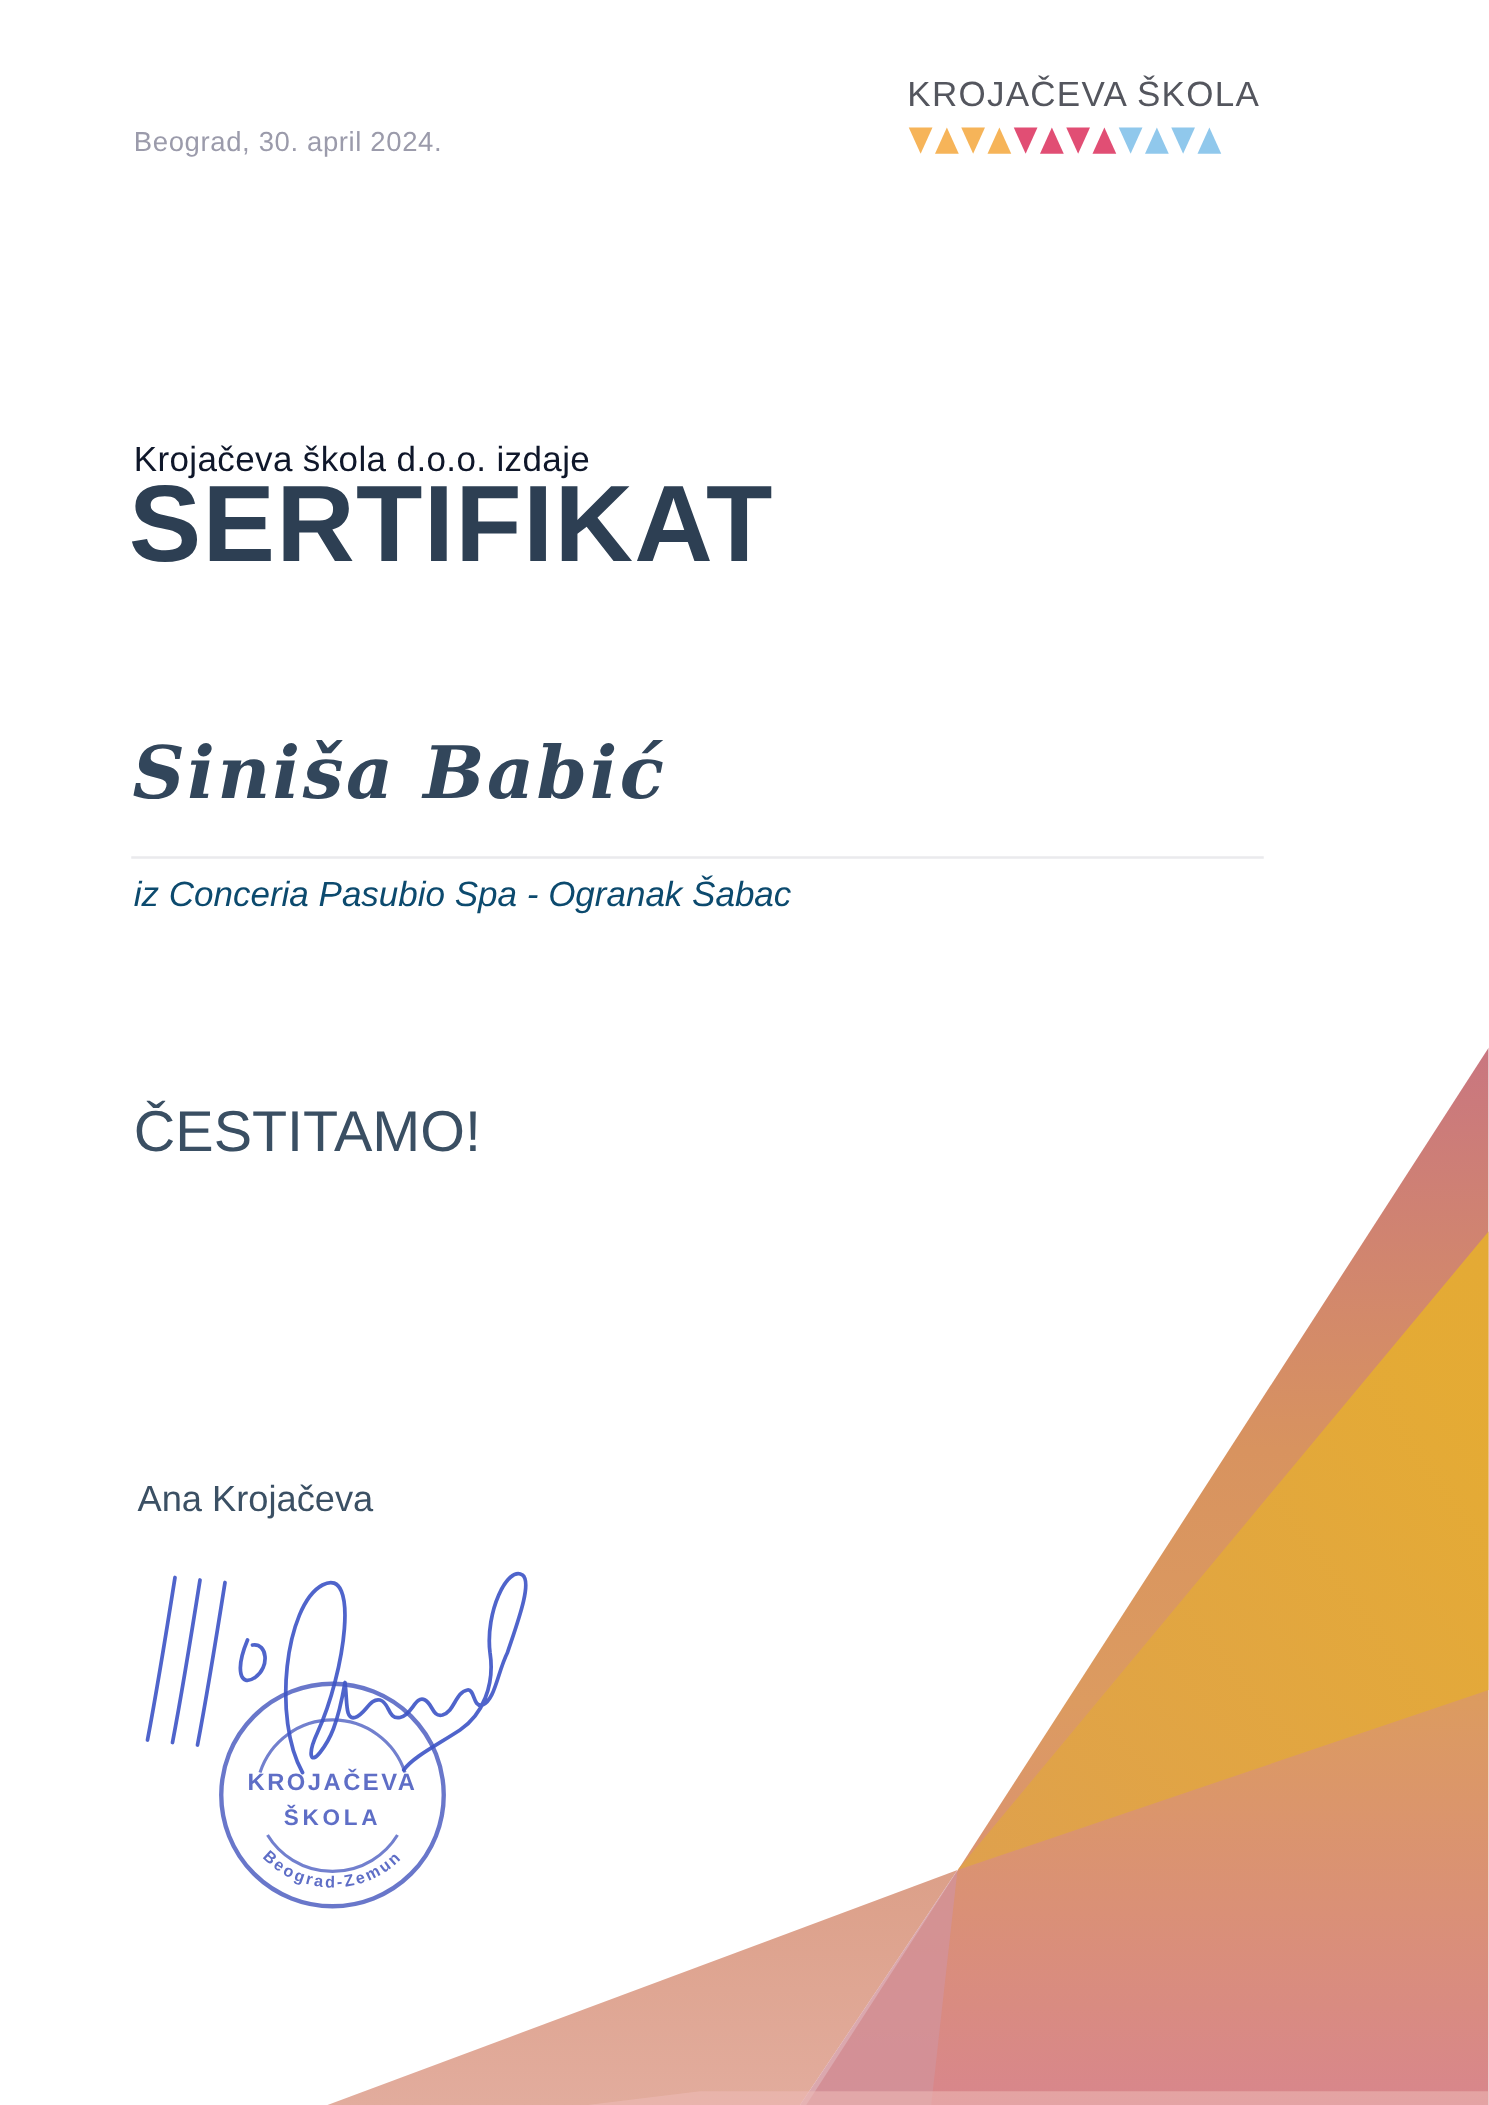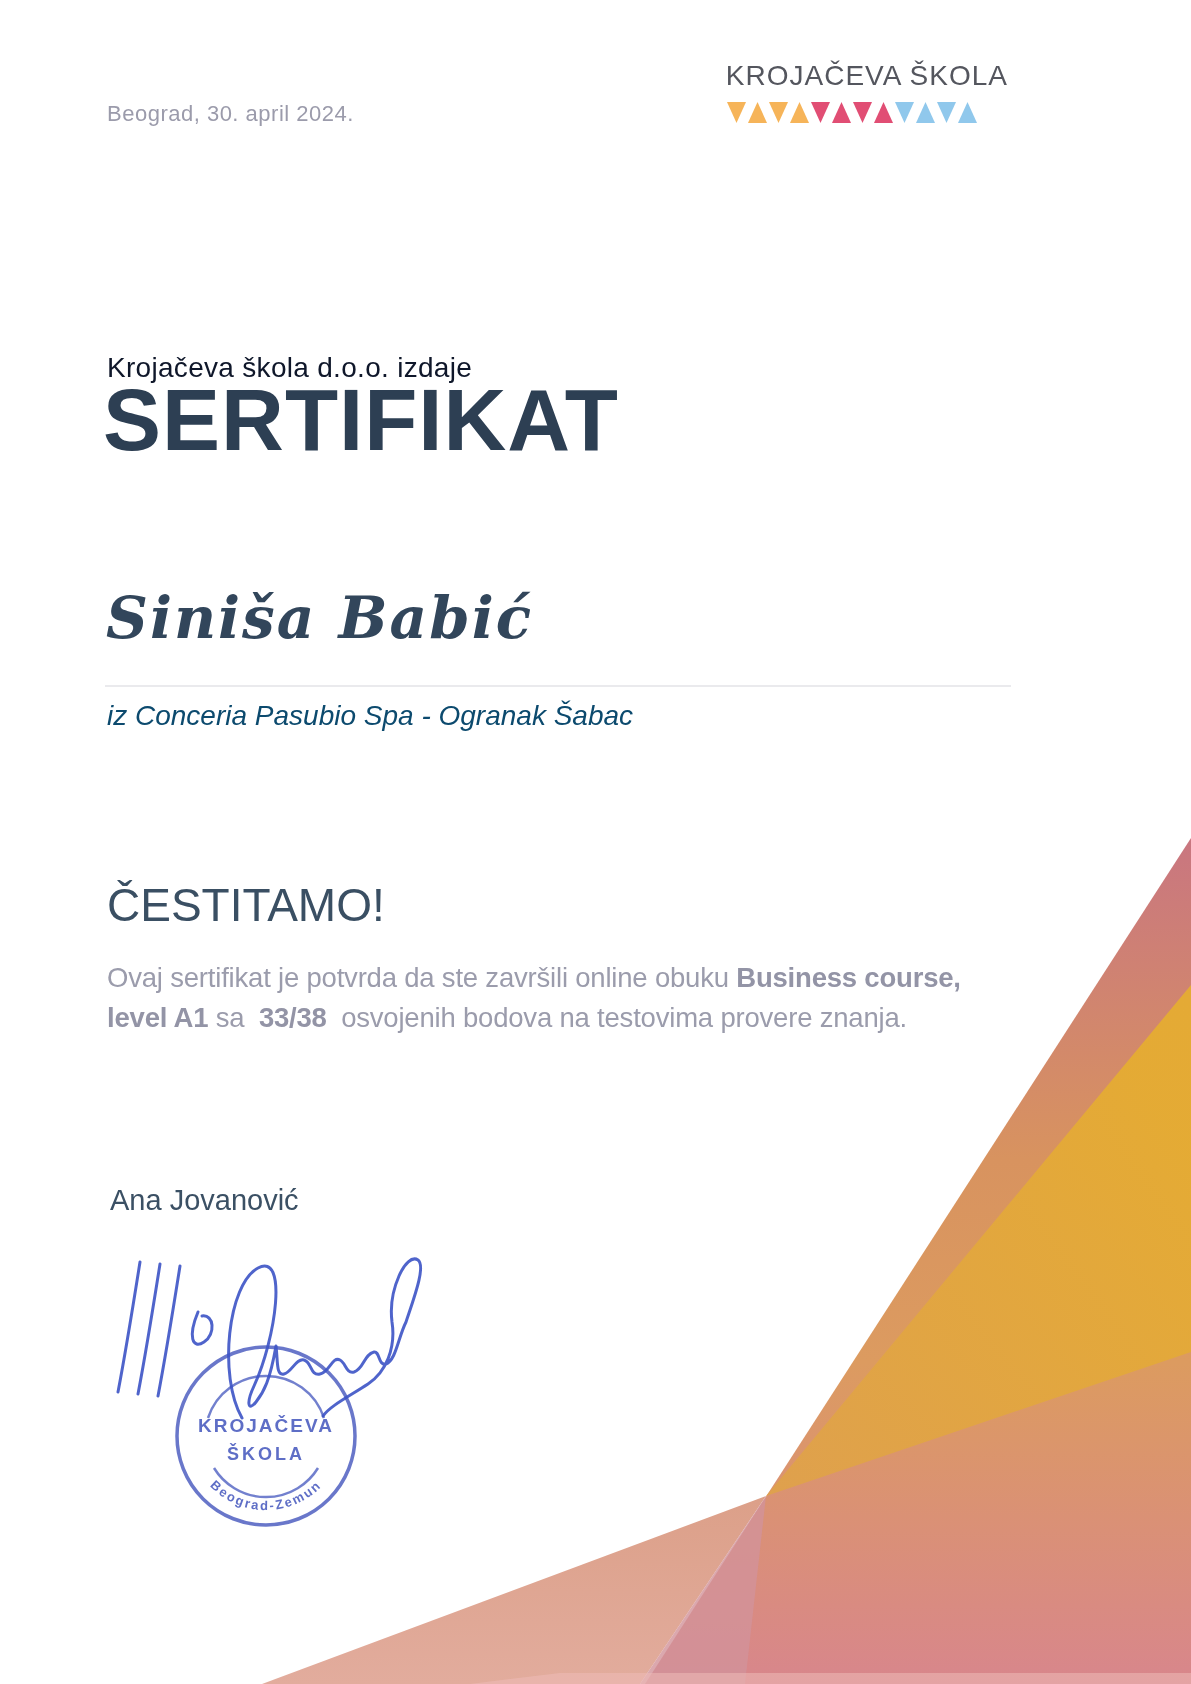--- a/index.html
+++ b/index.html
@@ -96,26 +96,22 @@
 
   <div class="abs issuer">Krojačeva škola d.o.o. izdaje</div>
   <div class="abs title">SERTIFIKAT</div>
 
   <div class="abs recipient-name">Siniša Babić</div>
   <div class="abs name-line"></div>
   <div class="abs origin">iz Conceria Pasubio Spa - Ogranak Šabac</div>
 
   <div class="abs congrats">ČESTITAMO!</div>
 
-  <div class="abs body-text">
-    <span class="line"><span>Ovaj sertifikat je potvrda da ste završili online obuku </span><b>Business course,</b></span>
-    <span class="line"><b>level A1</b><span> sa </span><b class="spaced">33/38</b><span> osvojenih bodova na testovima provere znanja.</span></span>
-  </div>
 
-  <div class="abs sign-name">Ana Jovanović</div>
+  <div class="abs sign-name">Ana Krojačeva</div>
 
   <svg class="abs signature" viewBox="0 0 340 176" xmlns="http://www.w3.org/2000/svg" aria-hidden="true" fill="none" stroke="#3D54C6" stroke-width="3" stroke-linecap="round" stroke-linejoin="round" opacity="0.9">
     <path d="M40,12 C34,50 26,100 18,142"></path>
     <path d="M60,14 C54,52 46,102 38,144"></path>
     <path d="M80,16 C74,54 66,104 58,146"></path>
     <path d="M98,62 C88,86 92,100 104,92 C116,84 114,64 102,66"></path>
     <path d="M142,168 C118,126 128,34 158,18 C188,2 176,88 154,136 C146,153 148,162 156,152
              C164,142 170,130 176,96 C178,112 176,126 184,124 C192,122 196,108 204,110
              C212,112 210,126 220,124 C230,122 232,106 240,110 C246,113 246,124 254,122
              C264,119 264,104 274,102 C280,101 278,116 286,114

